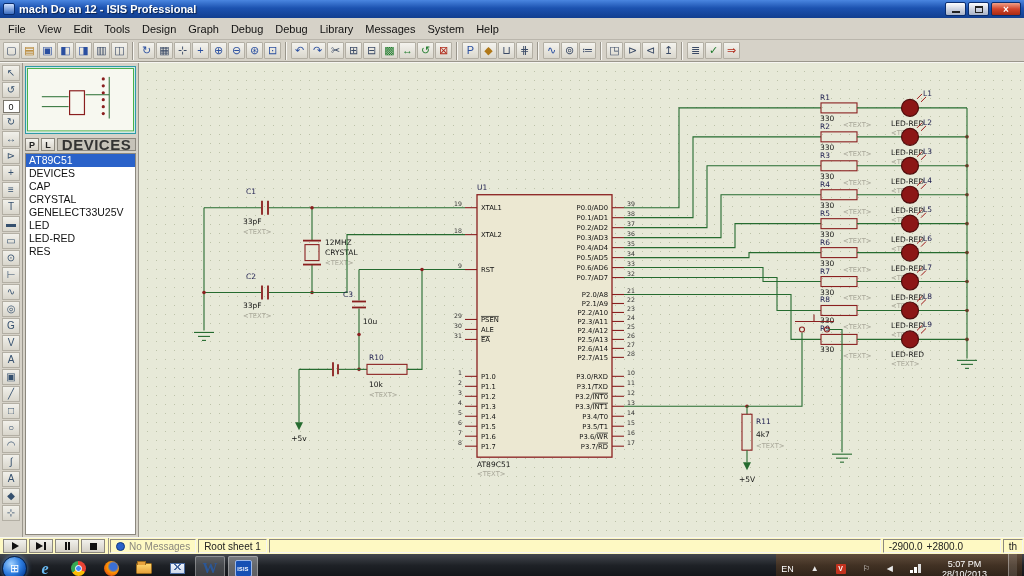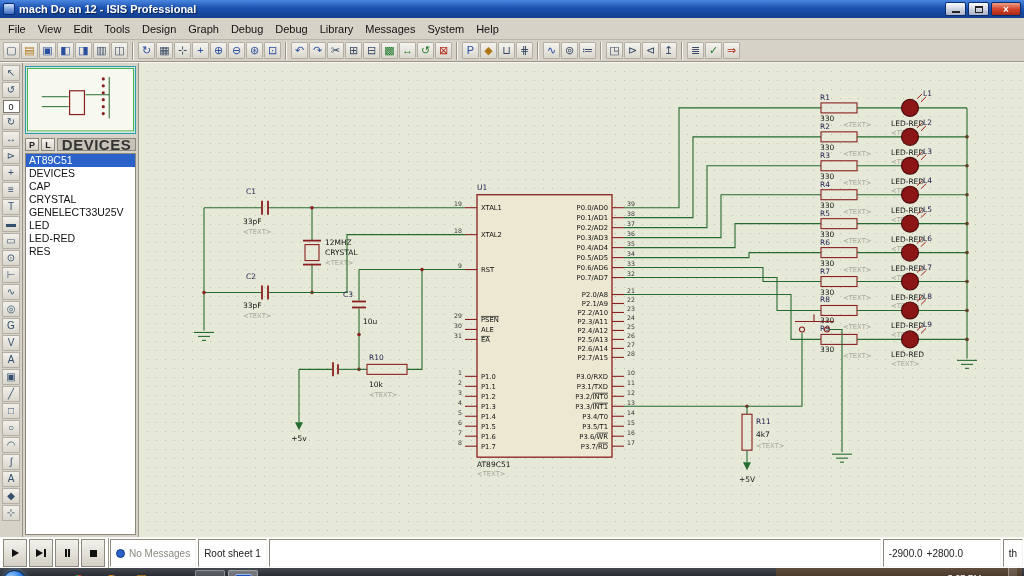--- a/index.html
+++ b/index.html
@@ -48,21 +48,21 @@
   .led{fill:#8c1616;stroke:#4d0c0c;stroke-width:1.2}
   .ledarr{stroke:#a01818;stroke-width:1}
   .junc{fill:#8a1f1f}
   .pwr{fill:#256b2f}
   .ref{font-size:7.5px;fill:#1c1c4e}
   .val{font-size:7.5px;fill:#141414}
   .ph{font-size:6.8px;fill:#a9a89a}
   .pnum{font-size:6.2px;fill:#333}
   .pname{font-size:6.8px;fill:#111}
   
-  .statusbar{height:31px;background:#ffffff;border-top:1px solid #f6f5f1;display:flex;align-items:stretch;font-size:10px;color:#222}
+  .statusbar{height:17px;background:#fef9c3;border-top:1px solid #f6f5f1;display:flex;align-items:stretch;font-size:10px;color:#222}
   .sim{display:flex;gap:2px;padding:1px 3px;border-right:1px solid #9a968c}
   .simbtn{width:24px;background:linear-gradient(#f2f1ec,#d4d0c6);border:1px solid #8c887e;display:flex;align-items:center;justify-content:center;gap:1px}
   .tri{width:0;height:0;border-left:7px solid #111;border-top:4px solid transparent;border-bottom:4px solid transparent}
   .bar{width:2px;height:8px;background:#111}
   .sq{width:7px;height:7px;background:#111}
   .sb-panel{border:1px solid;border-color:#8c887e #f5f4f0 #f5f4f0 #8c887e;margin:1px;display:flex;align-items:center;padding:0 5px;gap:4px;white-space:nowrap}
   .msgdot{width:9px;height:9px;border-radius:50%;background:#2a62c9;border:1px solid #123a80}
   .msgtxt{color:#8a877e}
   .flex1{flex:1}
   .coords{min-width:118px}

